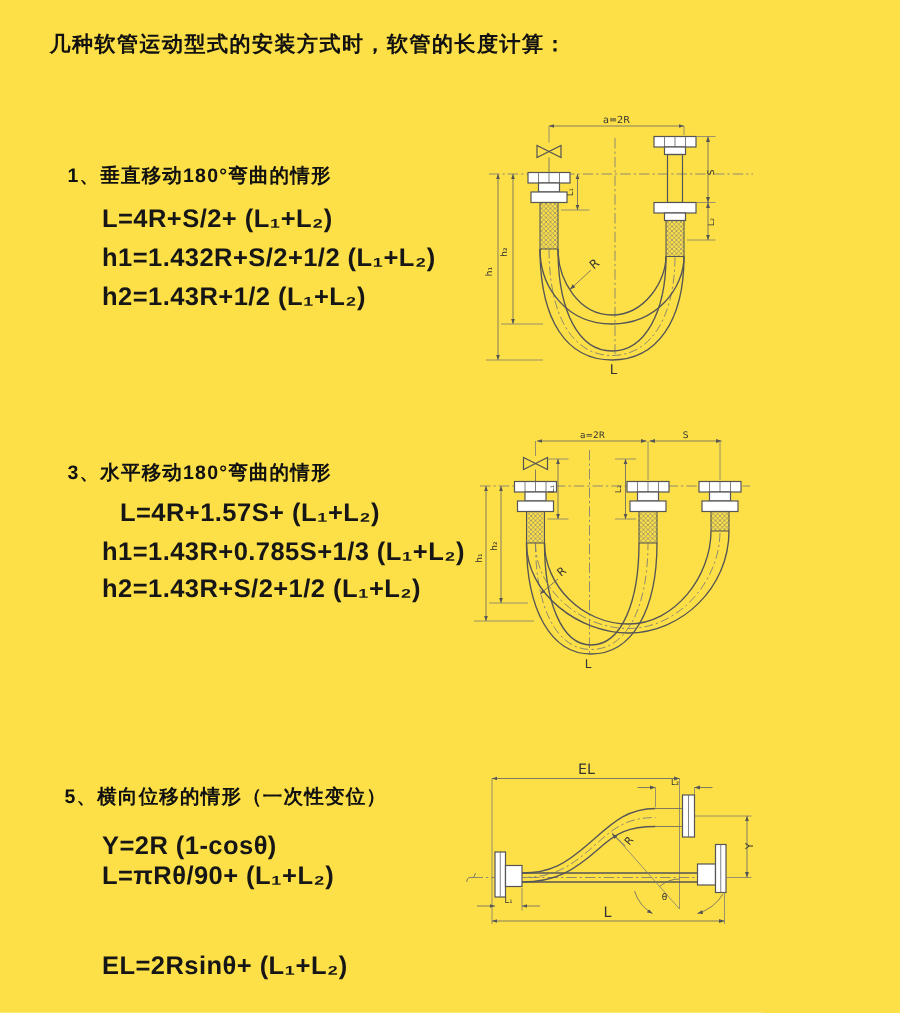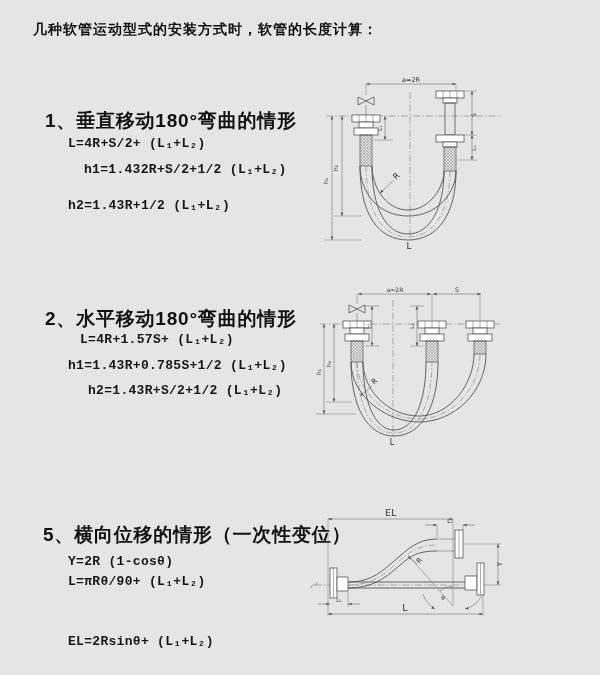--- a/index.html
+++ b/index.html
@@ -1,30 +1,30 @@
 <!DOCTYPE html>
 <html><head>
 <meta charset="utf-8">
 <style>
   html,body{margin:0;padding:0;}
   body{
     width:600px;height:675px;background:#ffffff;position:relative;overflow:hidden;
     font-family:"Liberation Sans","DejaVu Sans",sans-serif;color:#1a1a1a;
   }
-  .page{position:absolute;inset:0;background:#e5e5e5;}
+  .page{position:absolute;inset:0;background:#fde047;}
   .doc-title{
     position:absolute;left:33px;top:21px;font-size:14px;font-weight:700;
     letter-spacing:1px;white-space:nowrap;color:#111;
   }
   .sec-heading{
-    position:absolute;font-size:19px;font-weight:700;letter-spacing:0.8px;
+    position:absolute;font-size:13px;font-weight:700;letter-spacing:0.8px;
     white-space:nowrap;color:#111;
   }
   .formula{
-    position:absolute;font-family:Liberation Mono, monospace;font-size:13px;
+    position:absolute;font-family:Liberation Sans, sans-serif;font-size:17px;
     font-weight:700;letter-spacing:0.3px;white-space:nowrap;color:#161616;
   }
   svg{position:absolute;overflow:visible;}
   svg text{font-family:"DejaVu Sans",sans-serif;fill:#333;}
   .dim{stroke:#666;stroke-width:0.55;fill:none;}
   .dimext{stroke:#777;stroke-width:0.5;fill:none;}
   .cl{stroke:#777;stroke-width:0.55;fill:none;stroke-dasharray:7 2 1.5 2;}
   .ol{stroke:#555;stroke-width:0.8;fill:#ffffff;}
   .hose{stroke:#555;stroke-width:0.9;fill:none;}
   .hosecl{stroke:#777;stroke-width:0.55;fill:none;stroke-dasharray:6 2 1.5 2;}
@@ -33,29 +33,29 @@
 </head>
 <body>
 
 <div class="page">
 
   <div class="doc-title">几种软管运动型式的安装方式时，软管的长度计算：</div>
 
   <div>
     <div class="sec-heading" style="left:45px;top:108px;">1、垂直移动180°弯曲的情形</div>
     <div class="formula" style="left:68px;top:136px;">L=4R+S/2+ (L₁+L₂)</div>
-    <div class="formula" style="left:84px;top:162px;text-align:center;">h1=1.432R+S/2+1/2 (L₁+L₂)</div>
-    <div class="formula" style="left:68px;top:188px;margin-top:10px;">h2=1.43R+1/2 (L₁+L₂)</div>
+    <div class="formula" style="left:68px;top:162px;text-align:center;">h1=1.432R+S/2+1/2 (L₁+L₂)</div>
+    <div class="formula" style="left:68px;top:188px;">h2=1.43R+1/2 (L₁+L₂)</div>
   </div>
 
   <div>
-    <div class="sec-heading" style="left:45px;top:306px;">2、水平移动180°弯曲的情形</div>
+    <div class="sec-heading" style="left:45px;top:306px;">3、水平移动180°弯曲的情形</div>
     <div class="formula" style="left:80px;top:332px;">L=4R+1.57S+ (L₁+L₂)</div>
-    <div class="formula" style="left:68px;top:358px;">h1=1.43R+0.785S+1/2 (L₁+L₂)</div>
-    <div class="formula" style="left:68px;top:383px;margin-left:20px;">h2=1.43R+S/2+1/2 (L₁+L₂)</div>
+    <div class="formula" style="left:68px;top:358px;">h1=1.43R+0.785S+1/3 (L₁+L₂)</div>
+    <div class="formula" style="left:68px;top:383px;">h2=1.43R+S/2+1/2 (L₁+L₂)</div>
   </div>
 
   <div>
     <div class="sec-heading" style="left:43px;top:522px;">5、横向位移的情形（一次性变位）</div>
     <div class="formula" style="left:68px;top:574px;">L=πRθ/90+ (L₁+L₂)</div>
     <div class="formula" style="left:68px;top:554px;">Y=2R (1-cosθ)</div>
     <div class="formula" style="left:68px;top:634px;">EL=2Rsinθ+ (L₁+L₂)</div>
   </div>
 
   <svg style="left:310px;top:76px;" width="290" height="178" viewBox="0 0 290 178">

